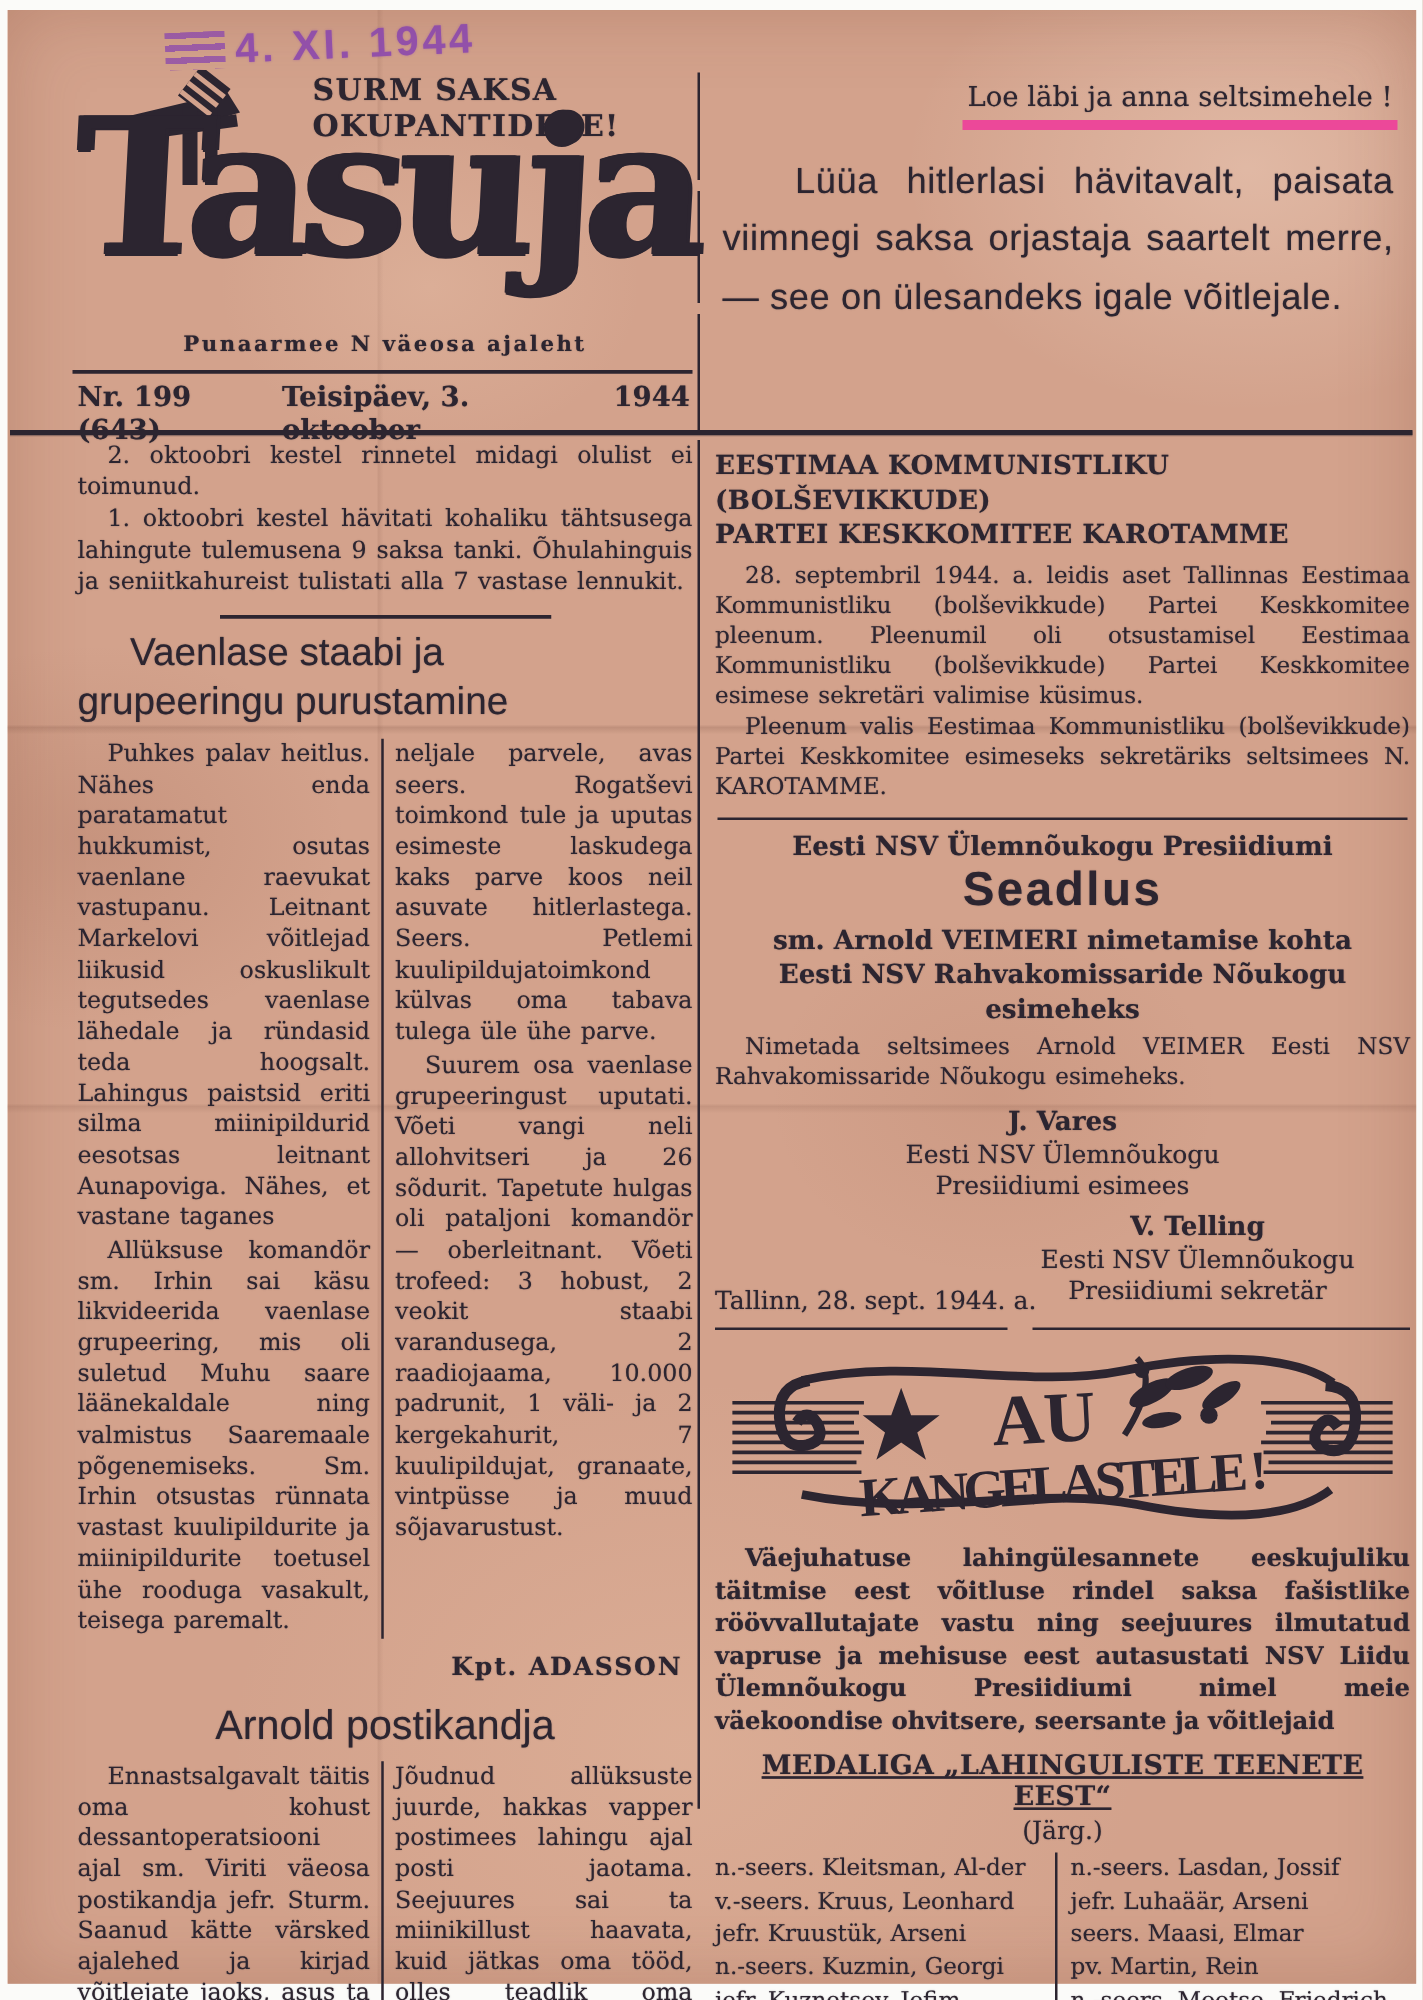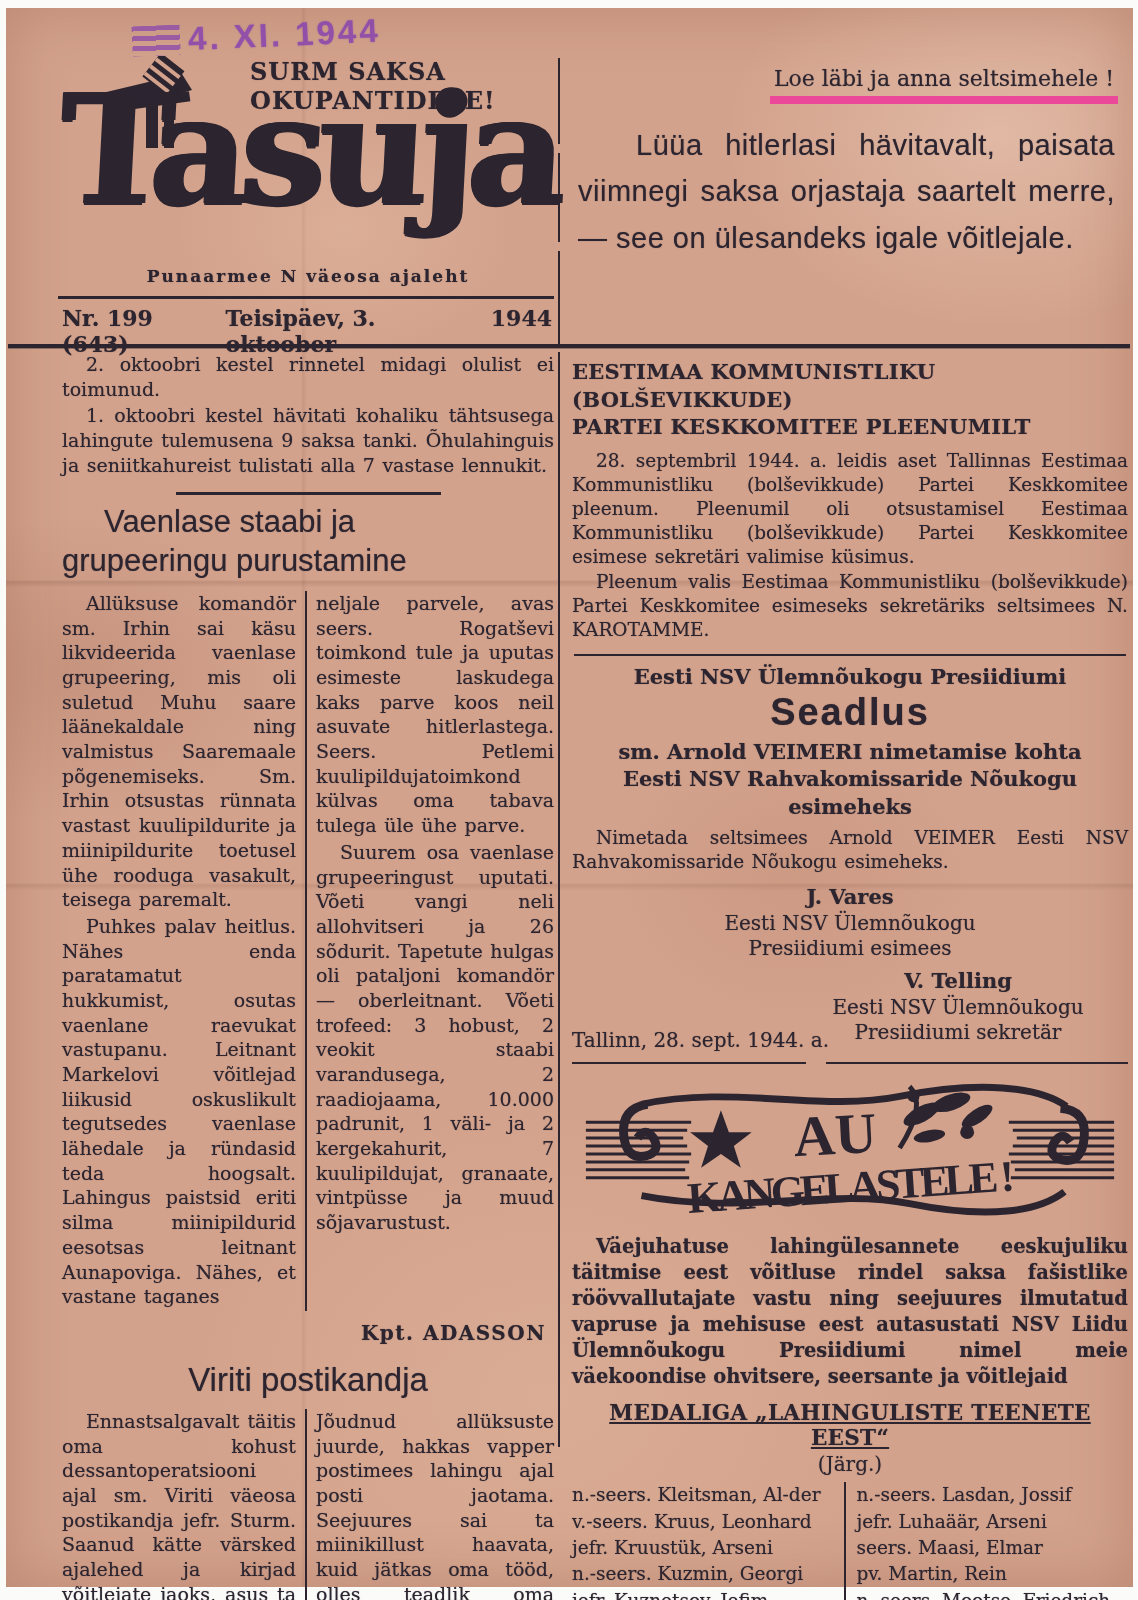--- a/index.html
+++ b/index.html
@@ -136,52 +136,52 @@
     </div>
     <div class="minirule"></div>
 
     <div>
       <div class="sans-head tsh">
         <div class="l1">Vaenlase staabi ja</div>
         <div class="l2">grupeeringu purustamine</div>
       </div>
       <div class="twocol">
         <div class="c1">
+          <p class="body tsh">Puhkes palav heitlus. Nähes enda paratamatut hukkumist, osutas vaenlane raevukat vastupanu. Leitnant Markelovi võitlejad liikusid oskuslikult tegutsedes vaenlase lähedale ja ründasid teda hoogsalt. Lahingus paistsid eriti silma miinipildurid eesotsas leitnant Aunapoviga. Nähes, et vastane taganes</p>
           <p class="body tsh">Allüksuse komandör sm. Irhin sai käsu likvideerida vaenlase grupeering, mis oli suletud Muhu saare läänekaldale ning valmistus Saaremaale põgenemiseks. Sm. Irhin otsustas rünnata vastast kuulipildurite ja miinipildurite toetusel ühe rooduga vasakult, teisega paremalt.</p>
-          <p class="body tsh">Puhkes palav heitlus. Nähes enda paratamatut hukkumist, osutas vaenlane raevukat vastupanu. Leitnant Markelovi võitlejad liikusid oskuslikult tegutsedes vaenlase lähedale ja ründasid teda hoogsalt. Lahingus paistsid eriti silma miinipildurid eesotsas leitnant Aunapoviga. Nähes, et vastane taganes</p>
         </div>
         <div class="cdiv"></div>
         <div class="c2">
           <p class="body tsh" style="text-indent:0">neljale parvele, avas seers. Rogatševi toimkond tule ja uputas esimeste laskudega kaks parve koos neil asuvate hitlerlastega. Seers. Petlemi kuulipildujatoimkond külvas oma tabava tulega üle ühe parve.</p>
           <p class="body tsh">Suurem osa vaenlase grupeeringust uputati. Võeti vangi neli allohvitseri ja 26 sõdurit. Tapetute hulgas oli pataljoni komandör — oberleitnant. Võeti trofeed: 3 hobust, 2 veokit staabi varandusega, 2 raadiojaama, 10.000 padrunit, 1 väli- ja 2 kergekahurit, 7 kuulipildujat, granaate, vintpüsse ja muud sõjavarustust.</p>
         </div>
       </div>
       <div class="sig-right tsh">Kpt. ADASSON</div>
     </div>
 
     <div>
-      <div class="sans-head2 tsh">Viriti postikandja</div>
+      <div class="sans-head2 tsh">Arnold postikandja</div>
       <div class="twocol">
         <div class="c1">
           <p class="body tsh">Ennastsalgavalt täitis oma kohust dessantoperatsiooni ajal sm. Viriti väeosa postikandja jefr. Sturm. Saanud kätte värsked ajalehed ja kirjad võitlejate jaoks, asus ta esimesel võimalusel kaatrile ja lähenes saarele. Kaldani sõita kaater ei saanud. Kõhklematult hüppas sm. Sturm vette. Jalgratast postipakiga pea kohal hoides sammus ta rinnuni vees olles rannale.</p>
         </div>
         <div class="cdiv"></div>
         <div class="c2">
           <p class="body tsh" style="text-indent:0">Jõudnud allüksuste juurde, hakkas vapper postimees lahingu ajal posti jaotama. Seejuures sai ta miinikillust haavata, kuid jätkas oma tööd, olles teadlik oma ülesande tähtsusest. Tänu sm. Sturmi mehisele tegutsemisele said võitlejad otse lahinguväljal teada värskeist sündmusist rinnetel ja võisid lugeda kirju omastelt.</p>
 
         </div>
       </div>
     </div>
   </div>
 
   <div id="right-main" class="abs">
     <div>
       <div class="h3c tsh">
         <div>EESTIMAA KOMMUNISTLIKU (BOLŠEVIKKUDE)</div>
-        <div>PARTEI KESKKOMITEE PLEENUMILT</div>
+        <div>PARTEI KESKKOMITEE KAROTAMME</div>
       </div>
       <p class="body tsh">28. septembril 1944. a. leidis aset Tallinnas Eestimaa Kommunistliku (bolševikkude) Partei Keskkomitee pleenum. Pleenumil oli otsustamisel Eestimaa Kommunistliku (bolševikkude) Partei Keskkomitee esimese sekretäri valimise küsimus.</p>
       <p class="body tsh">Pleenum valis Eestimaa Kommunistliku (bolševikkude) Partei Keskkomitee esimeseks sekretäriks seltsimees N. KAROTAMME.</p>
     </div>
     <div class="rrule"></div>
 
     <div>
       <div class="kicker2 tsh">Eesti NSV Ülemnõukogu Presiidiumi</div>
       <div class="seadlus tsh">Seadlus</div>
       <div class="sub2 tsh">

